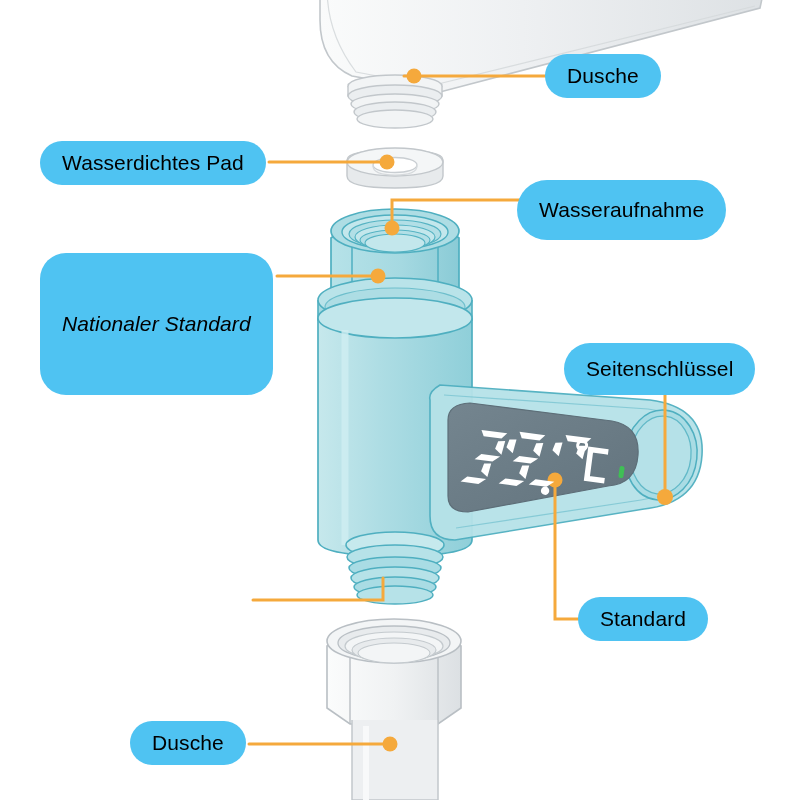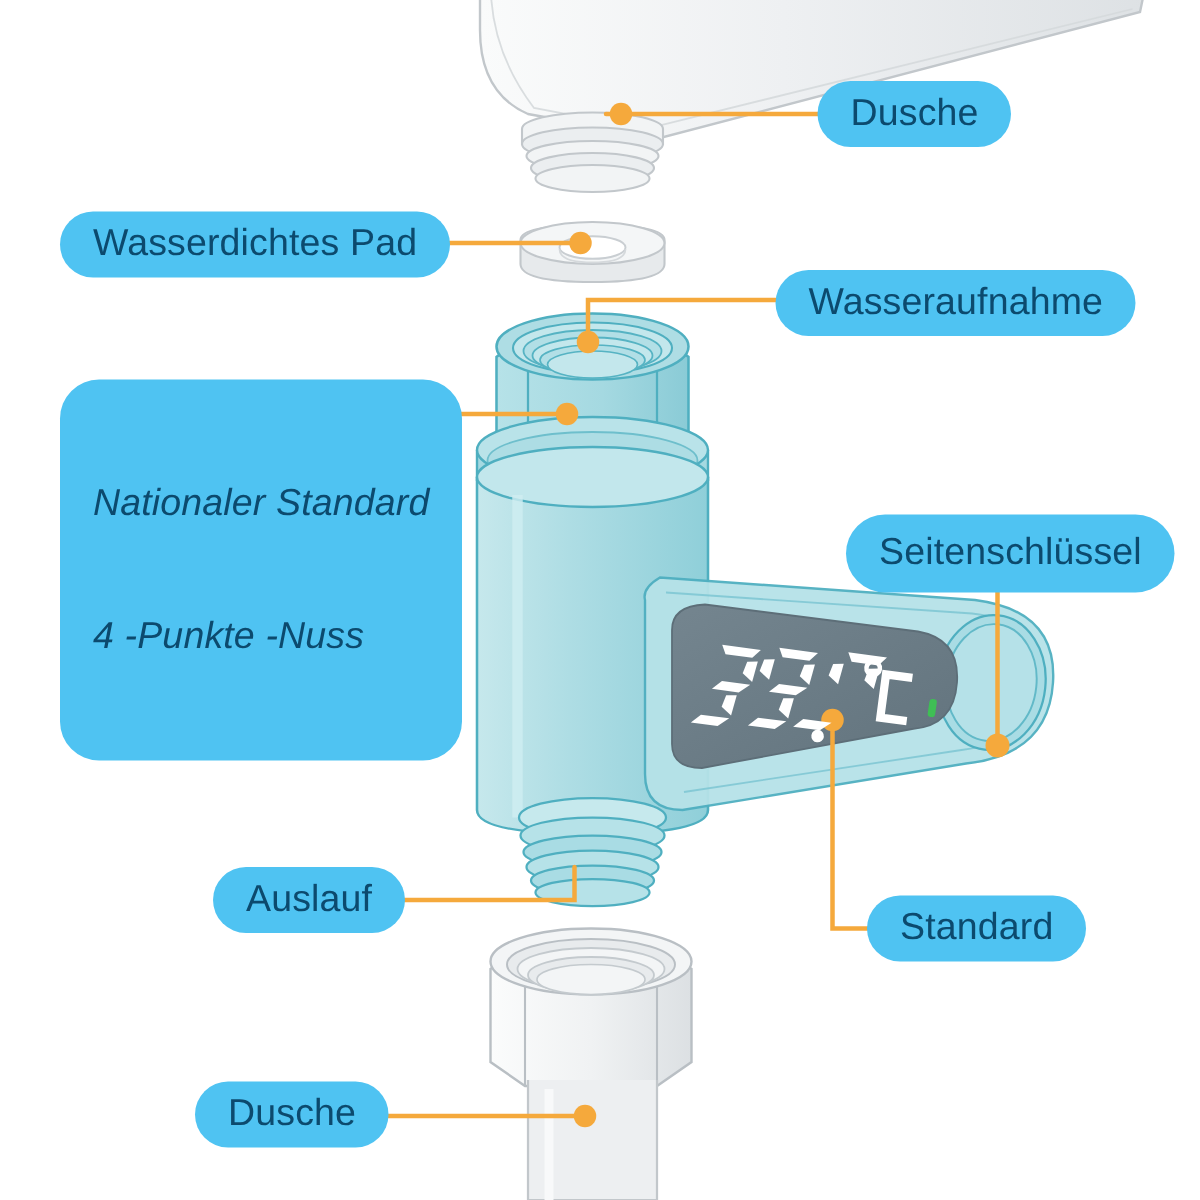--- a/index.html
+++ b/index.html
@@ -21,42 +21,42 @@
   #art {
     position: absolute;
     left: 0;
     top: 0;
     width: 800px;
     height: 800px;
   }
   .pill {
     position: absolute;
     background: #4FC3F2;
-    color: #0c4a6e;
+    color: #000000;
     border-radius: 999px;
     display: flex;
     align-items: center;
     box-sizing: border-box;
     padding: 0 22px;
-    font-size: 25px;
+    font-size: 21px;
     line-height: 1.18;
     white-space: pre;
     letter-spacing: 0.1px;
   }
   .pill.two-line {
     padding: 9px 22px;
     display: block;
     border-radius: 26px;
   }
   .pill.two-line .ln {
     display: block;
   }
   .lbl-dusche-top      { left: 545px; top: 54px;  height: 44px; }
   .lbl-wasserpad       { left: 40px;  top: 141px; height: 44px; }
-  .lbl-wasseraufnahme  { left: 517px; top: 180px; height: 44px; }
+  .lbl-wasseraufnahme  { left: 517px; top: 180px; height: 60px; }
   .lbl-nationaler      { left: 40px;  top: 253px; font-style: italic; }
   .lbl-seitenschluessel{ left: 564px; top: 343px; height: 52px; }
   .lbl-anzeige         { left: 578px; top: 597px; height: 44px; }
   .lbl-auslauf         { left: 142px; top: 578px; height: 44px; }
   .lbl-dusche-bottom   { left: 130px; top: 721px; height: 44px; }
 </style>
 </head>
 <body>
 
 <div id="stage">
@@ -235,32 +235,28 @@
   <div class="pill lbl-wasserpad">
     <span>Wasserdichtes Pad</span>
   </div>
 
   <div class="pill lbl-wasseraufnahme">
     <span>Wasseraufnahme</span>
   </div>
 
   <div class="pill two-line lbl-nationaler">
     <span class="ln">Nationaler Standard</span>
-    <span class="ln">4 -Punkte -Nuss</span>
   </div>
 
   <div class="pill lbl-seitenschluessel">
     <span>Seitenschlüssel</span>
   </div>
 
   <div class="pill lbl-anzeige">
     <span>Standard</span>
   </div>
 
-  <div class="pill lbl-auslauf">
-    <span>Auslauf</span>
-  </div>
 
   <div class="pill lbl-dusche-bottom">
     <span>Dusche</span>
   </div>
 
 </div>
 
 </body></html>

